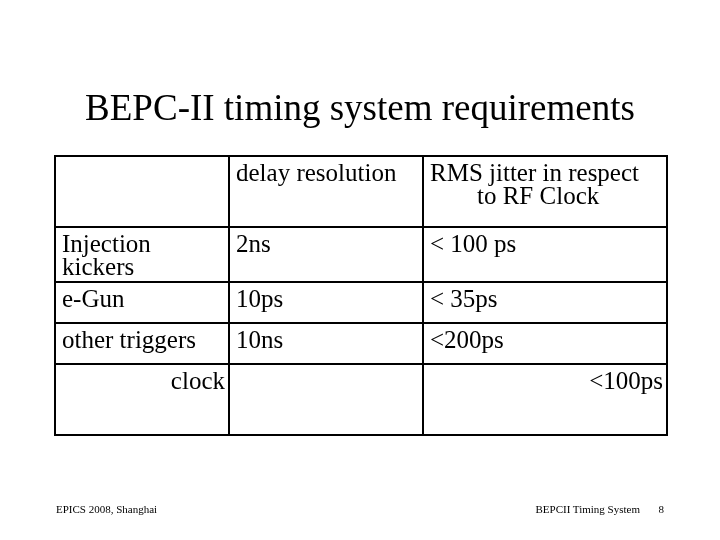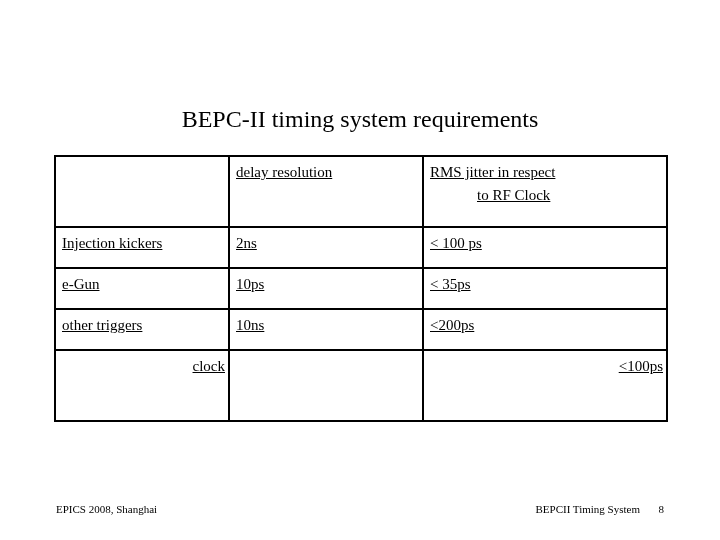--- a/index.html
+++ b/index.html
@@ -20,41 +20,40 @@
     position: absolute;
     inset: 0;
     width: 720px;
     height: 540px;
   }
 
   
   .slide-title {
     position: absolute;
     left: 36px;
-    top: 84px;
+    top: 64px;
     width: 648px;
     text-align: center;
-    font-size: 24px;
+    font-size: 37px;
     line-height: 38px;
     font-weight: normal;
     letter-spacing: 0px;
     white-space: nowrap;
   }
 
   
   .req-table {
     position: absolute;
     left: 54px;
     top: 155px;
     width: 612px;
     border-collapse: collapse;
     table-layout: fixed;
-    font-size: 15px;
+    font-size: 25px;
     line-height: 23px;
-    text-decoration: underline;
   }
   .req-table col.c1 { width: 174px; }
   .req-table col.c2 { width: 194px; }
   .req-table col.c3 { width: 244px; }
 
   .req-table td {
     border: 2px solid #000000;
     vertical-align: top;
     padding: 4px 3px 3px 6px;
     font-weight: normal;

